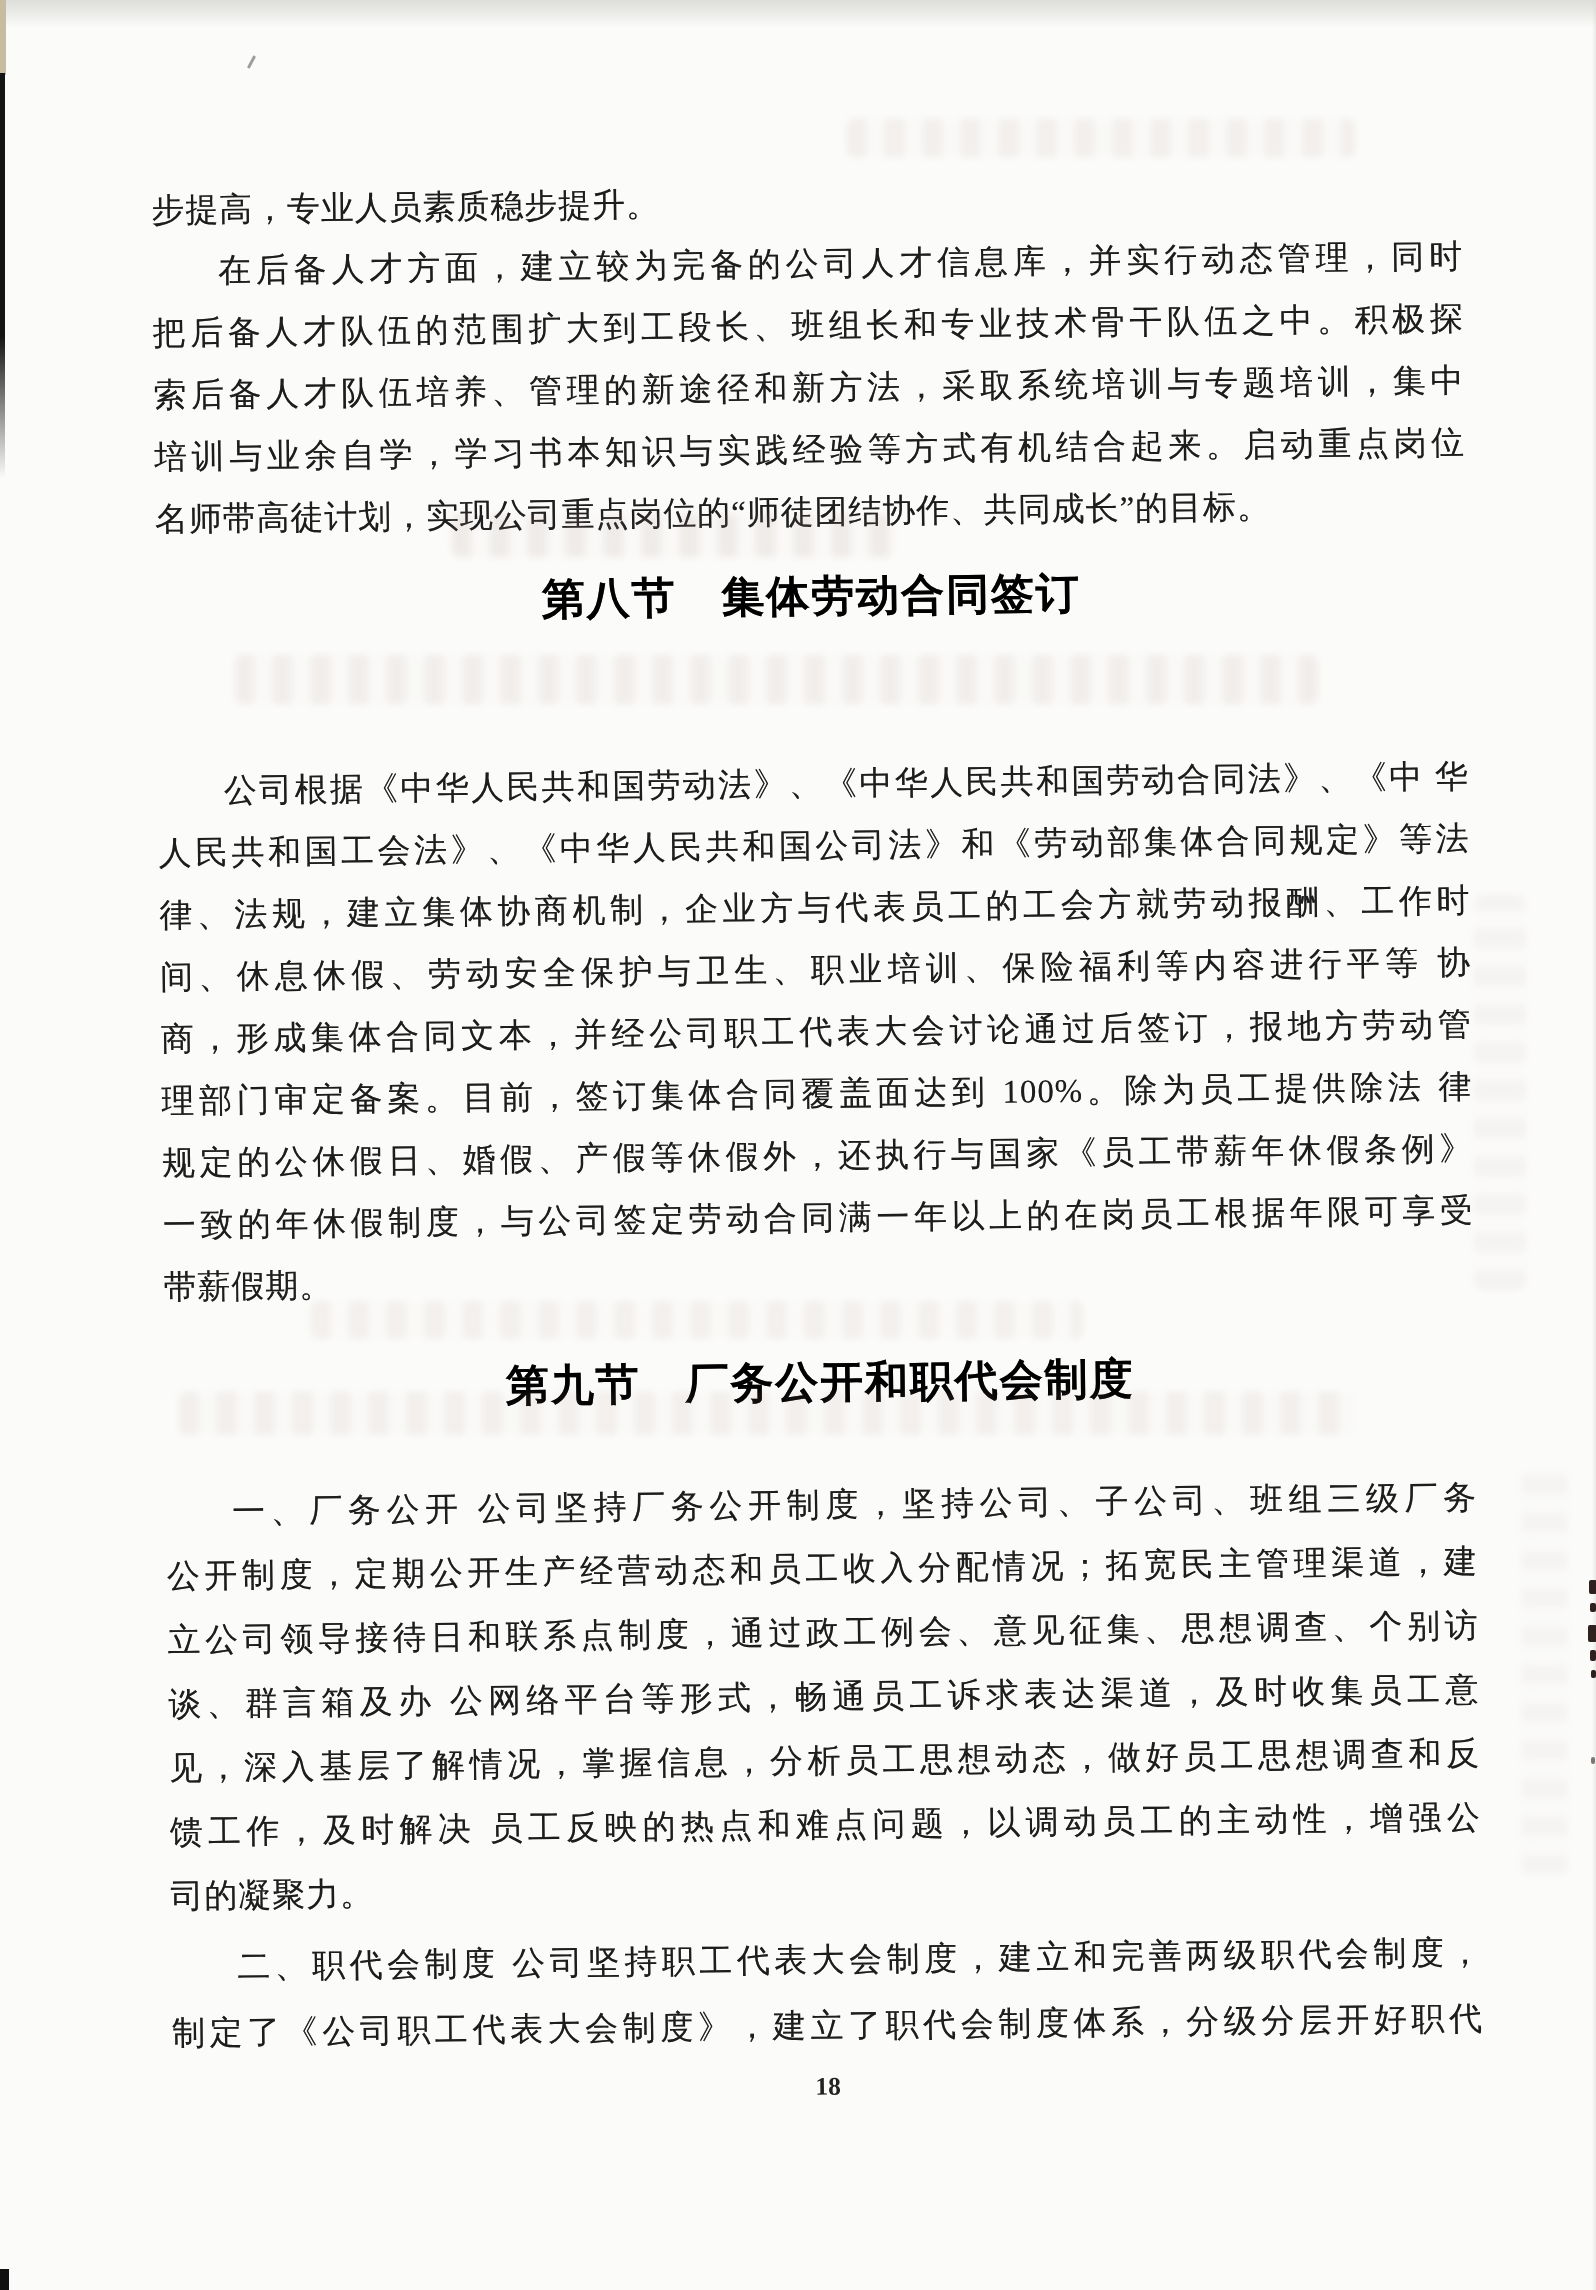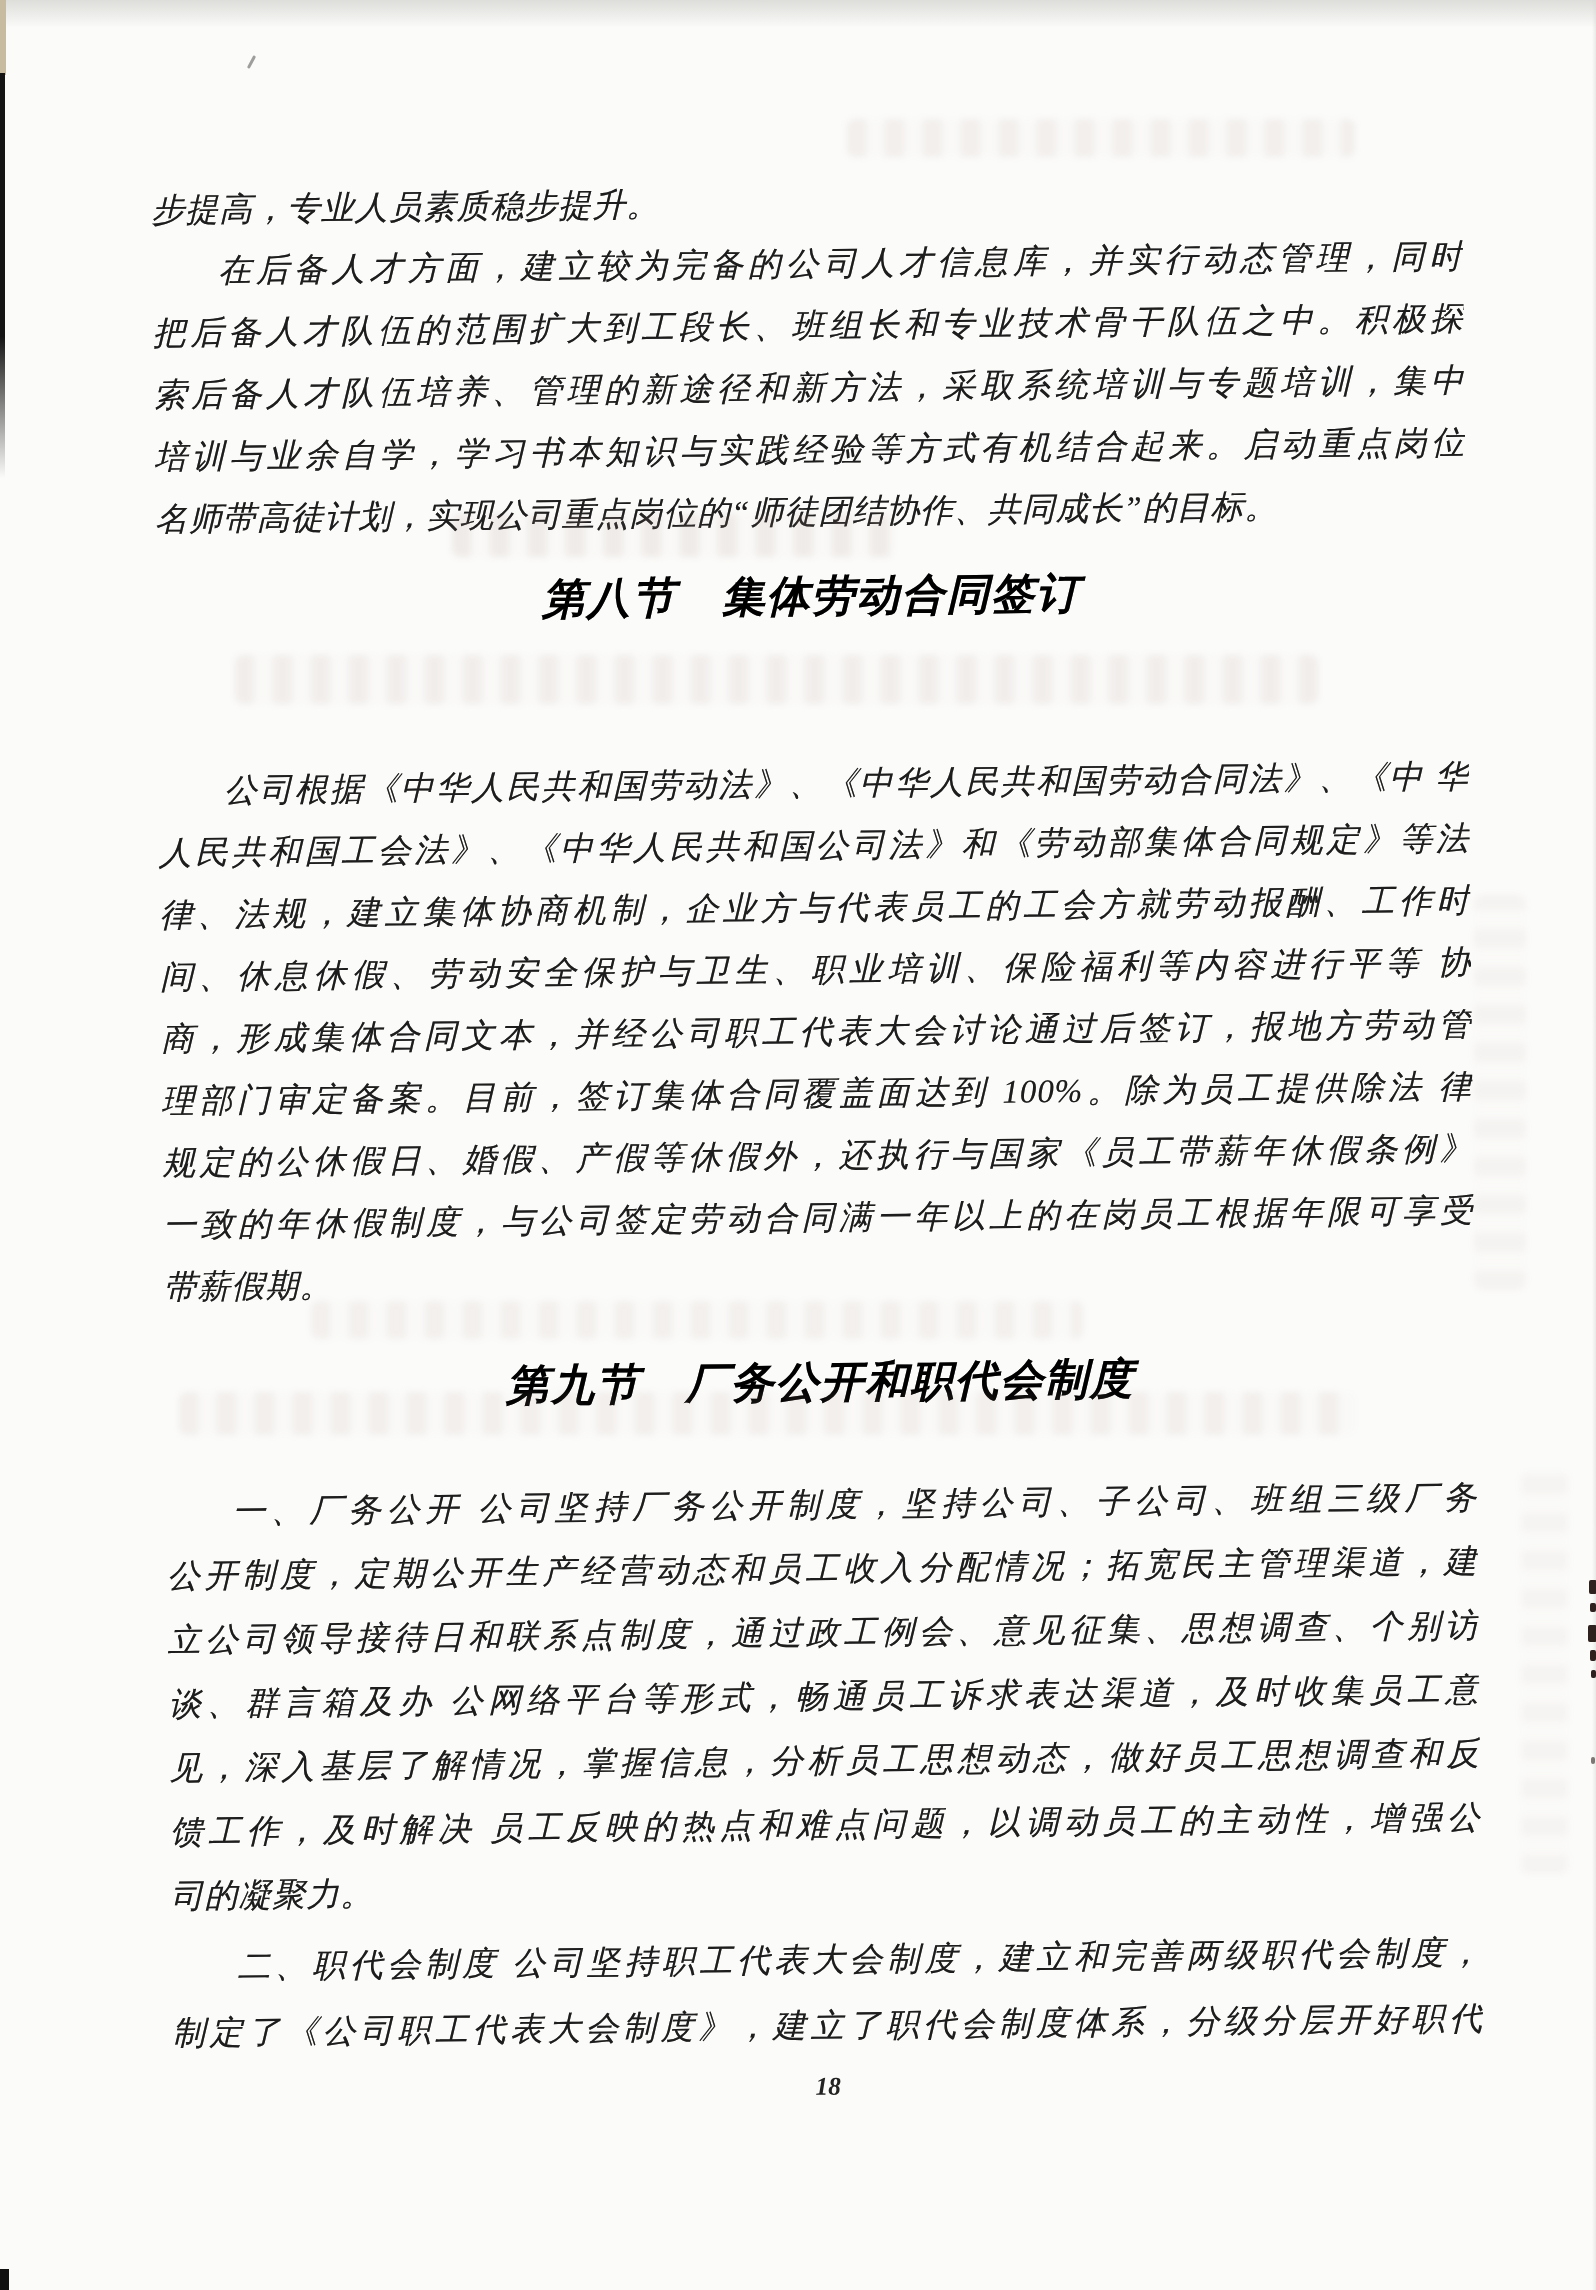--- a/index.html
+++ b/index.html
@@ -1,21 +1,21 @@
 <!DOCTYPE html>
 <html lang="zh" style="font-size:15px"><head>
 <meta charset="utf-8">
 <style>
   html,body{margin:0;padding:0;}
   body{
     width:1597px;height:2290px;position:relative;overflow:hidden;
     background:#fbfbf9;
     font-family:"Liberation Serif","DejaVu Serif",serif;
   }
-  .page{position:absolute;inset:0;font-style:italic;}
+  .page{position:absolute;inset:0;}
   
   .content{
     position:absolute;inset:0;
     transform:rotate(-0.65deg);
     transform-origin:50% 50%;
   }
   .para{
     position:absolute;left:162px;width:1311px;
     font-size:33px;font-weight:500;color:#1d1d1d;
     letter-spacing:0.9px;

